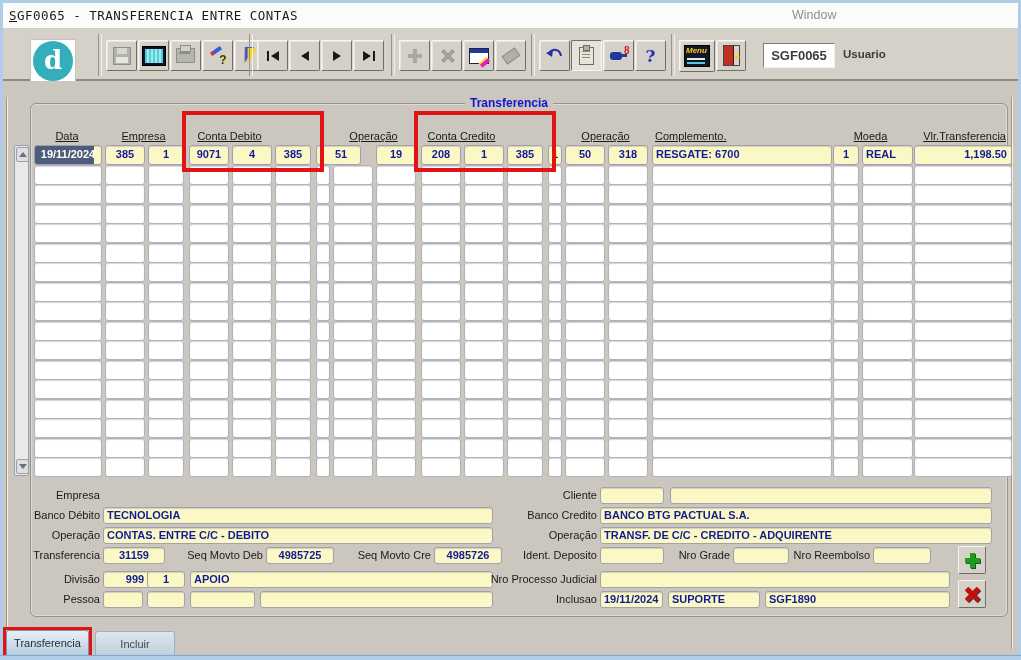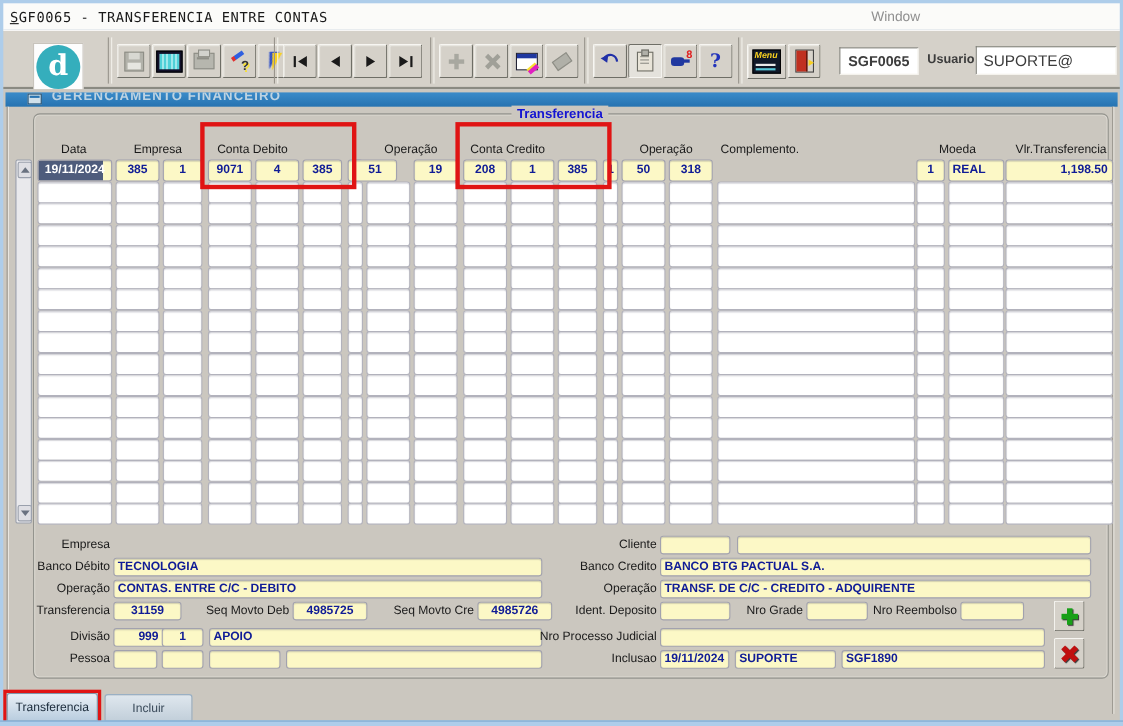--- a/index.html
+++ b/index.html
@@ -73,21 +73,21 @@
   #hdricon::after{content:"";position:absolute;left:1px;top:1px;width:9px;height:2px;background:#2673b1;}
   #hdrtext{left:42px;top:-4px;font:bold 12px "Liberation Sans",sans-serif;color:#bdd3e2;letter-spacing:1px;}
   .vgroove{top:16px;width:2px;height:552px;border-left:1px solid #9a968e;border-right:1px solid #f0eee8;}
 
   
   #groupbox{left:27px;top:22px;width:978px;height:514px;border:1px solid #94948e;border-radius:6px;box-shadow:inset 0 0 0 1px #dedbd4;}
   #grouplabel{left:462px;top:15px;padding:0 5px;background:#cbc7bf;font:bold 12px "Liberation Sans",sans-serif;color:#1414d2;}
 
   
   #grid{left:31px;top:46px;width:972px;height:352px;}
-  .ghead{position:absolute;top:3px;height:13px;font:11px "Liberation Sans",sans-serif;color:#1a1a1a;white-space:nowrap;}
+  .ghead{position:absolute;top:3px;height:13px;font:11px "Liberation Sans",sans-serif;color:#1a1a1a;white-space:nowrap;text-decoration:underline;}
   .cell{position:absolute;height:18px;border:1px solid #b2b2bc;border-radius:3px;background:#fff;font:bold 11px "Liberation Sans",sans-serif;color:#101c96;line-height:16px;box-shadow:inset 0 1px 1px rgba(90,90,110,.25);white-space:nowrap;overflow:hidden;}
   .cell.y{background:#fcf8c6;border-color:#a2a2ae;}
   .cell.sel{background:linear-gradient(90deg,#4e5c7c 0,#4e5c7c 89%,#fcf8c6 89%);color:#fff;}
   .ac{text-align:center;}.al{text-align:left;padding-left:3px;}.ar{text-align:right;padding-right:4px;}
   .redbox{position:absolute;border:4px solid #e01414;}
 
   
   #vsb{left:11px;top:64px;width:15px;height:331px;background:#e9e9ec;border:1px solid #9aa0ac;border-radius:2px;}
   .sbtn{position:absolute;left:1px;width:11px;height:13px;background:#dfdfe4;border:1px solid #9aa0ac;border-radius:2px;display:flex;align-items:center;justify-content:center;}
   .sb-tri-up{width:0;height:0;border-left:4px solid transparent;border-right:4px solid transparent;border-bottom:5px solid #6a7280;}
@@ -220,28 +220,23 @@
     </div>
   <div class="tbtn" style="left:713px;width:28px;">
       <div class="i-door">
         <div class="panel"></div>
         <div class="arrow"></div>
       </div>
     </div>
 
   <div class="abs" id="moduleBox" style="left:760px;width:72px;">SGF0065</div>
   <div class="abs" id="usuarioLbl" style="left:840px;">Usuario</div>
-  <div class="abs" id="usuarioField" style="left:884px;width:128px;">SUPORTE@</div>
 </div>
 
 <div class="abs" id="main">
-  <div class="abs" id="hdrbar">
-    <div class="abs" id="hdricon"></div>
-    <div class="abs" id="hdrtext">GERENCIAMENTO FINANCEIRO</div>
-  </div>
   <div class="abs vgroove" style="left:3px;"></div>
   <div class="abs vgroove" style="left:1008px;"></div>
 
   <div class="abs" id="groupbox"></div>
   <div class="abs" id="grouplabel">Transferencia</div>
 
   <div class="abs" id="vsb">
     <div class="sbtn" style="top:1px;">
         <div class="sb-tri-up"></div>
       </div>
@@ -268,20 +263,21 @@
       <div class="cell ac y" style="left: 241px; top: 18px; width: 34px;">385</div>
       <div class="cell ac y" style="left: 282px; top: 18px; width: 12px;">1</div>
       <div class="cell ac y" style="left: 287px; top: 18px; width: 38px;">51</div>
       <div class="cell ac y" style="left: 342px; top: 18px; width: 38px;">19</div>
       <div class="cell ac y" style="left: 387px; top: 18px; width: 38px;">208</div>
       <div class="cell ac y" style="left: 430px; top: 18px; width: 38px;">1</div>
       <div class="cell ac y" style="left: 473px; top: 18px; width: 34px;">385</div>
       <div class="cell ac y" style="left: 514px; top: 18px; width: 12px;">1</div>
       <div class="cell ac y" style="left: 531px; top: 18px; width: 38px;">50</div>
       <div class="cell ac y" style="left: 574px; top: 18px; width: 38px;">318</div>
+      <div class="cell al y" style="left: 618px; top: 18px; width: 175px;">RESGATE: 6700</div>
       <div class="cell ac y" style="left: 799px; top: 18px; width: 24px;">1</div>
       <div class="cell al y" style="left: 828px; top: 18px; width: 46px;">REAL</div>
       <div class="cell ar y" style="left: 880px; top: 18px; width: 92px;">1,198.50</div>
       <div class="cell ac" style="left: 0px; top: 37.5px; width: 66px;"></div>
       <div class="cell ac" style="left: 71px; top: 37.5px; width: 38px;"></div>
       <div class="cell ac" style="left: 114px; top: 37.5px; width: 34px;"></div>
       <div class="cell ac" style="left: 155px; top: 37.5px; width: 38px;"></div>
       <div class="cell ac" style="left: 198px; top: 37.5px; width: 38px;"></div>
       <div class="cell ac" style="left: 241px; top: 37.5px; width: 34px;"></div>
       <div class="cell ac" style="left: 282px; top: 37.5px; width: 12px;"></div>

